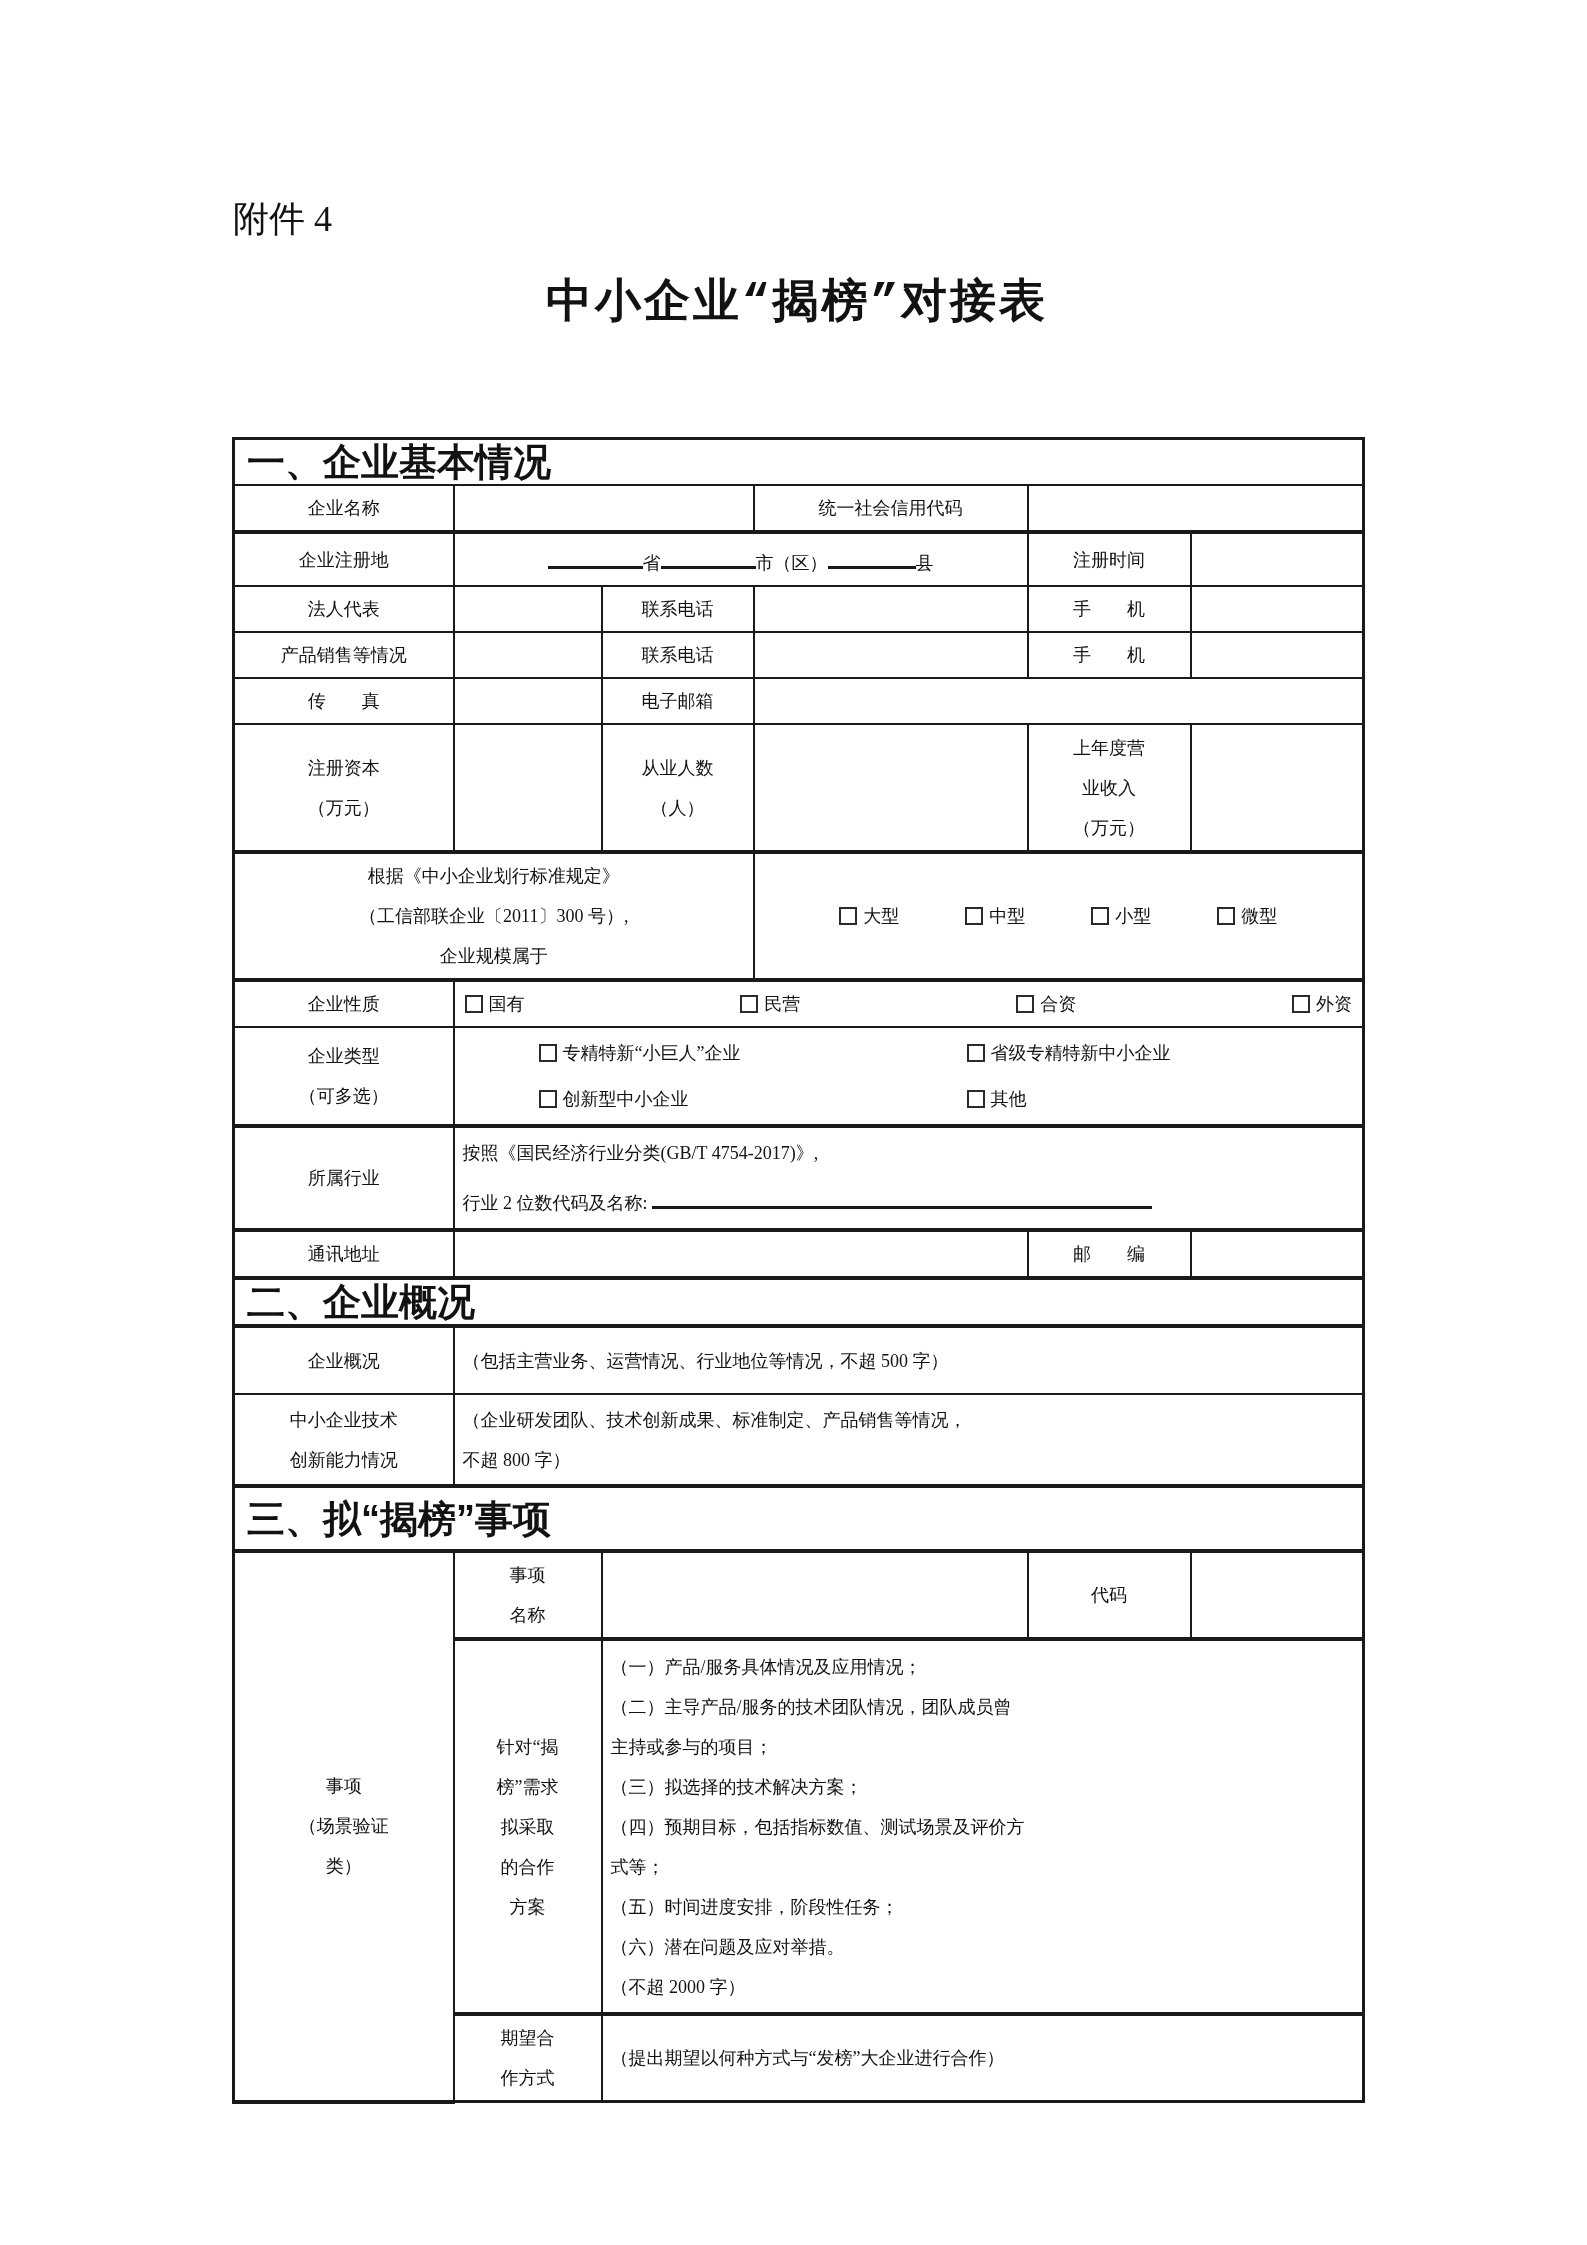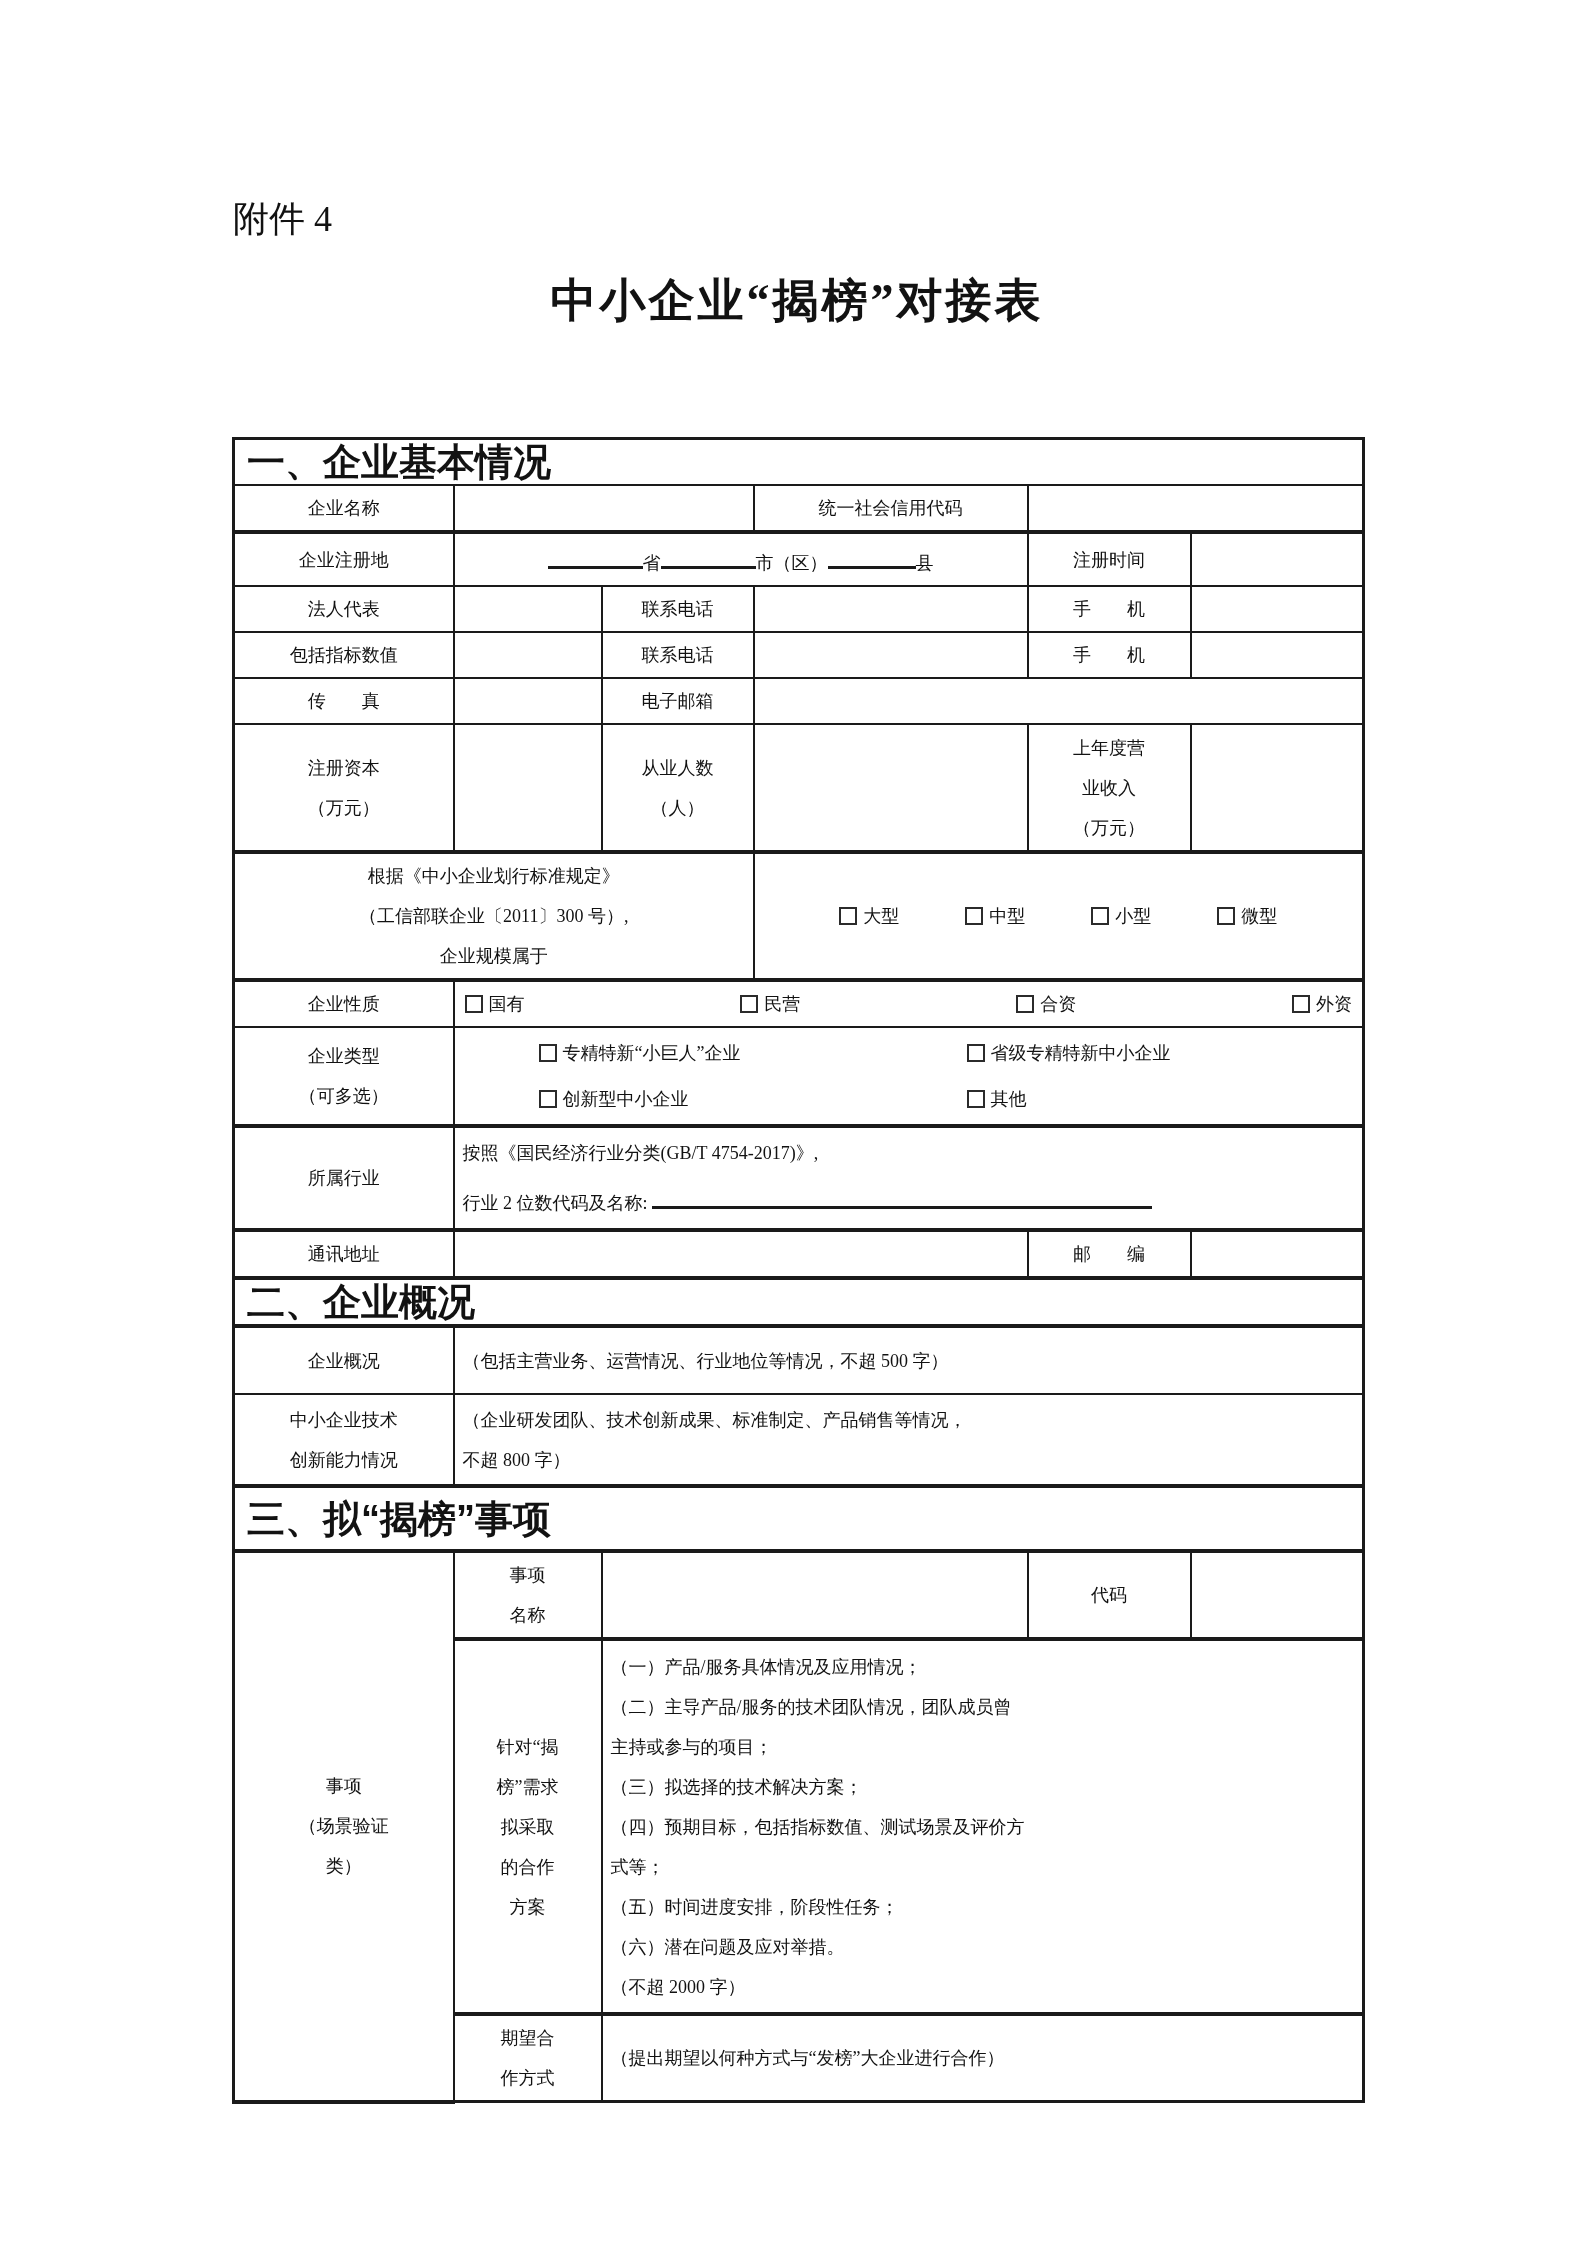--- a/index.html
+++ b/index.html
@@ -9,21 +9,21 @@
     font-family:"Liberation Serif","DejaVu Serif",serif;
     color:#121212;
   }
   .attach{
     position:absolute;left:233px;top:198px;
     font-size:36px;line-height:1.2;
   }
   .doc-title{
     position:absolute;left:232px;top:270px;width:1130px;
     text-align:center;font-size:46px;font-weight:bold;
-    font-family:Liberation Serif, serif;
+    font-family:Liberation Mono, monospace;
     letter-spacing:3px;
   }
   table.form{
     position:absolute;left:232px;top:437px;width:1130px;
     border-collapse:collapse;table-layout:fixed;
     border:3px solid #1a1a1a;
   }
   td{
     border:2px solid #1a1a1a;
     font-size:18px;line-height:40px;
@@ -98,21 +98,21 @@
   <tr style="height:38px">
     <td>法人代表</td>
     <td></td>
     <td>联系电话</td>
     <td></td>
     <td>手　　机</td>
     <td></td>
   </tr>
 
   <tr style="height:44px">
-    <td>包括指标数值</td>
+    <td>产品销售等情况</td>
     <td></td>
     <td>联系电话</td>
     <td></td>
     <td>手　　机</td>
     <td></td>
   </tr>
 
   <tr style="height:40px">
     <td>传　　真</td>
     <td></td>

